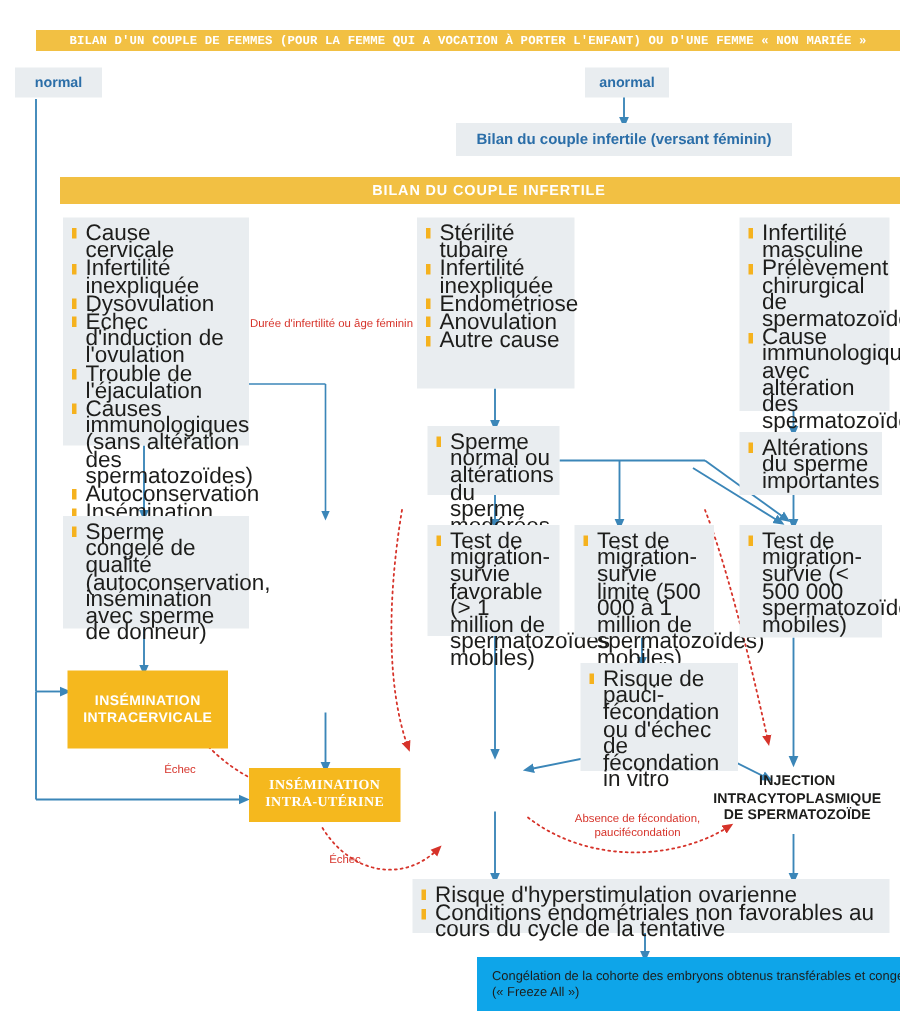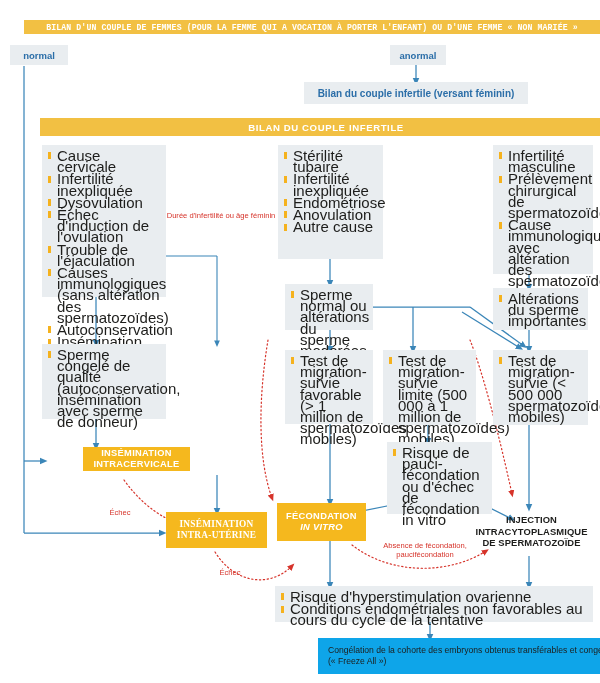--- a/index.html
+++ b/index.html
@@ -248,32 +248,28 @@
       <li>Test de migration-survie (&lt; 500 000 spermatozoïdes mobiles)</li>
     </ul>
   </div>
 
   <div class="abs gbox" style="left:387px;top:442px;width:105px;height:72px;">
     <ul class="bl">
       <li>Risque de pauci-fécondation ou d'échec de fécondation in vitro</li>
     </ul>
   </div>
 
-  <div class="abs obox" style="left:45px;top:447px;width:107px;height:24px;margin-left:38px;">
+  <div class="abs obox" style="left:45px;top:447px;width:107px;height:52px;">
     <span>INSÉMINATION INTRACERVICALE</span>
   </div>
 
   <div class="abs obox" style="left:166px;top:512px;width:101px;height:36px;font-family:Liberation Serif, serif;">
     <span>INSÉMINATION INTRA-UTÉRINE</span>
   </div>
 
-  <div class="abs obox" style="left:277px;top:503px;width:89px;height:38px;flex-direction:column;">
-    <span>FÉCONDATION</span>
-    <span class="it">IN VITRO</span>
-  </div>
 
   <div class="abs dark" style="left:473px;top:514px;width:117px;">
     <span>INJECTION INTRACYTOPLASMIQUE DE SPERMATOZOÏDE</span>
   </div>
 
   <div class="abs red" style="left:85px;top:508px;width:70px;">
     <span>Échec</span>
   </div>
 
   <div class="abs red" style="left:200px;top:568px;width:60px;">

